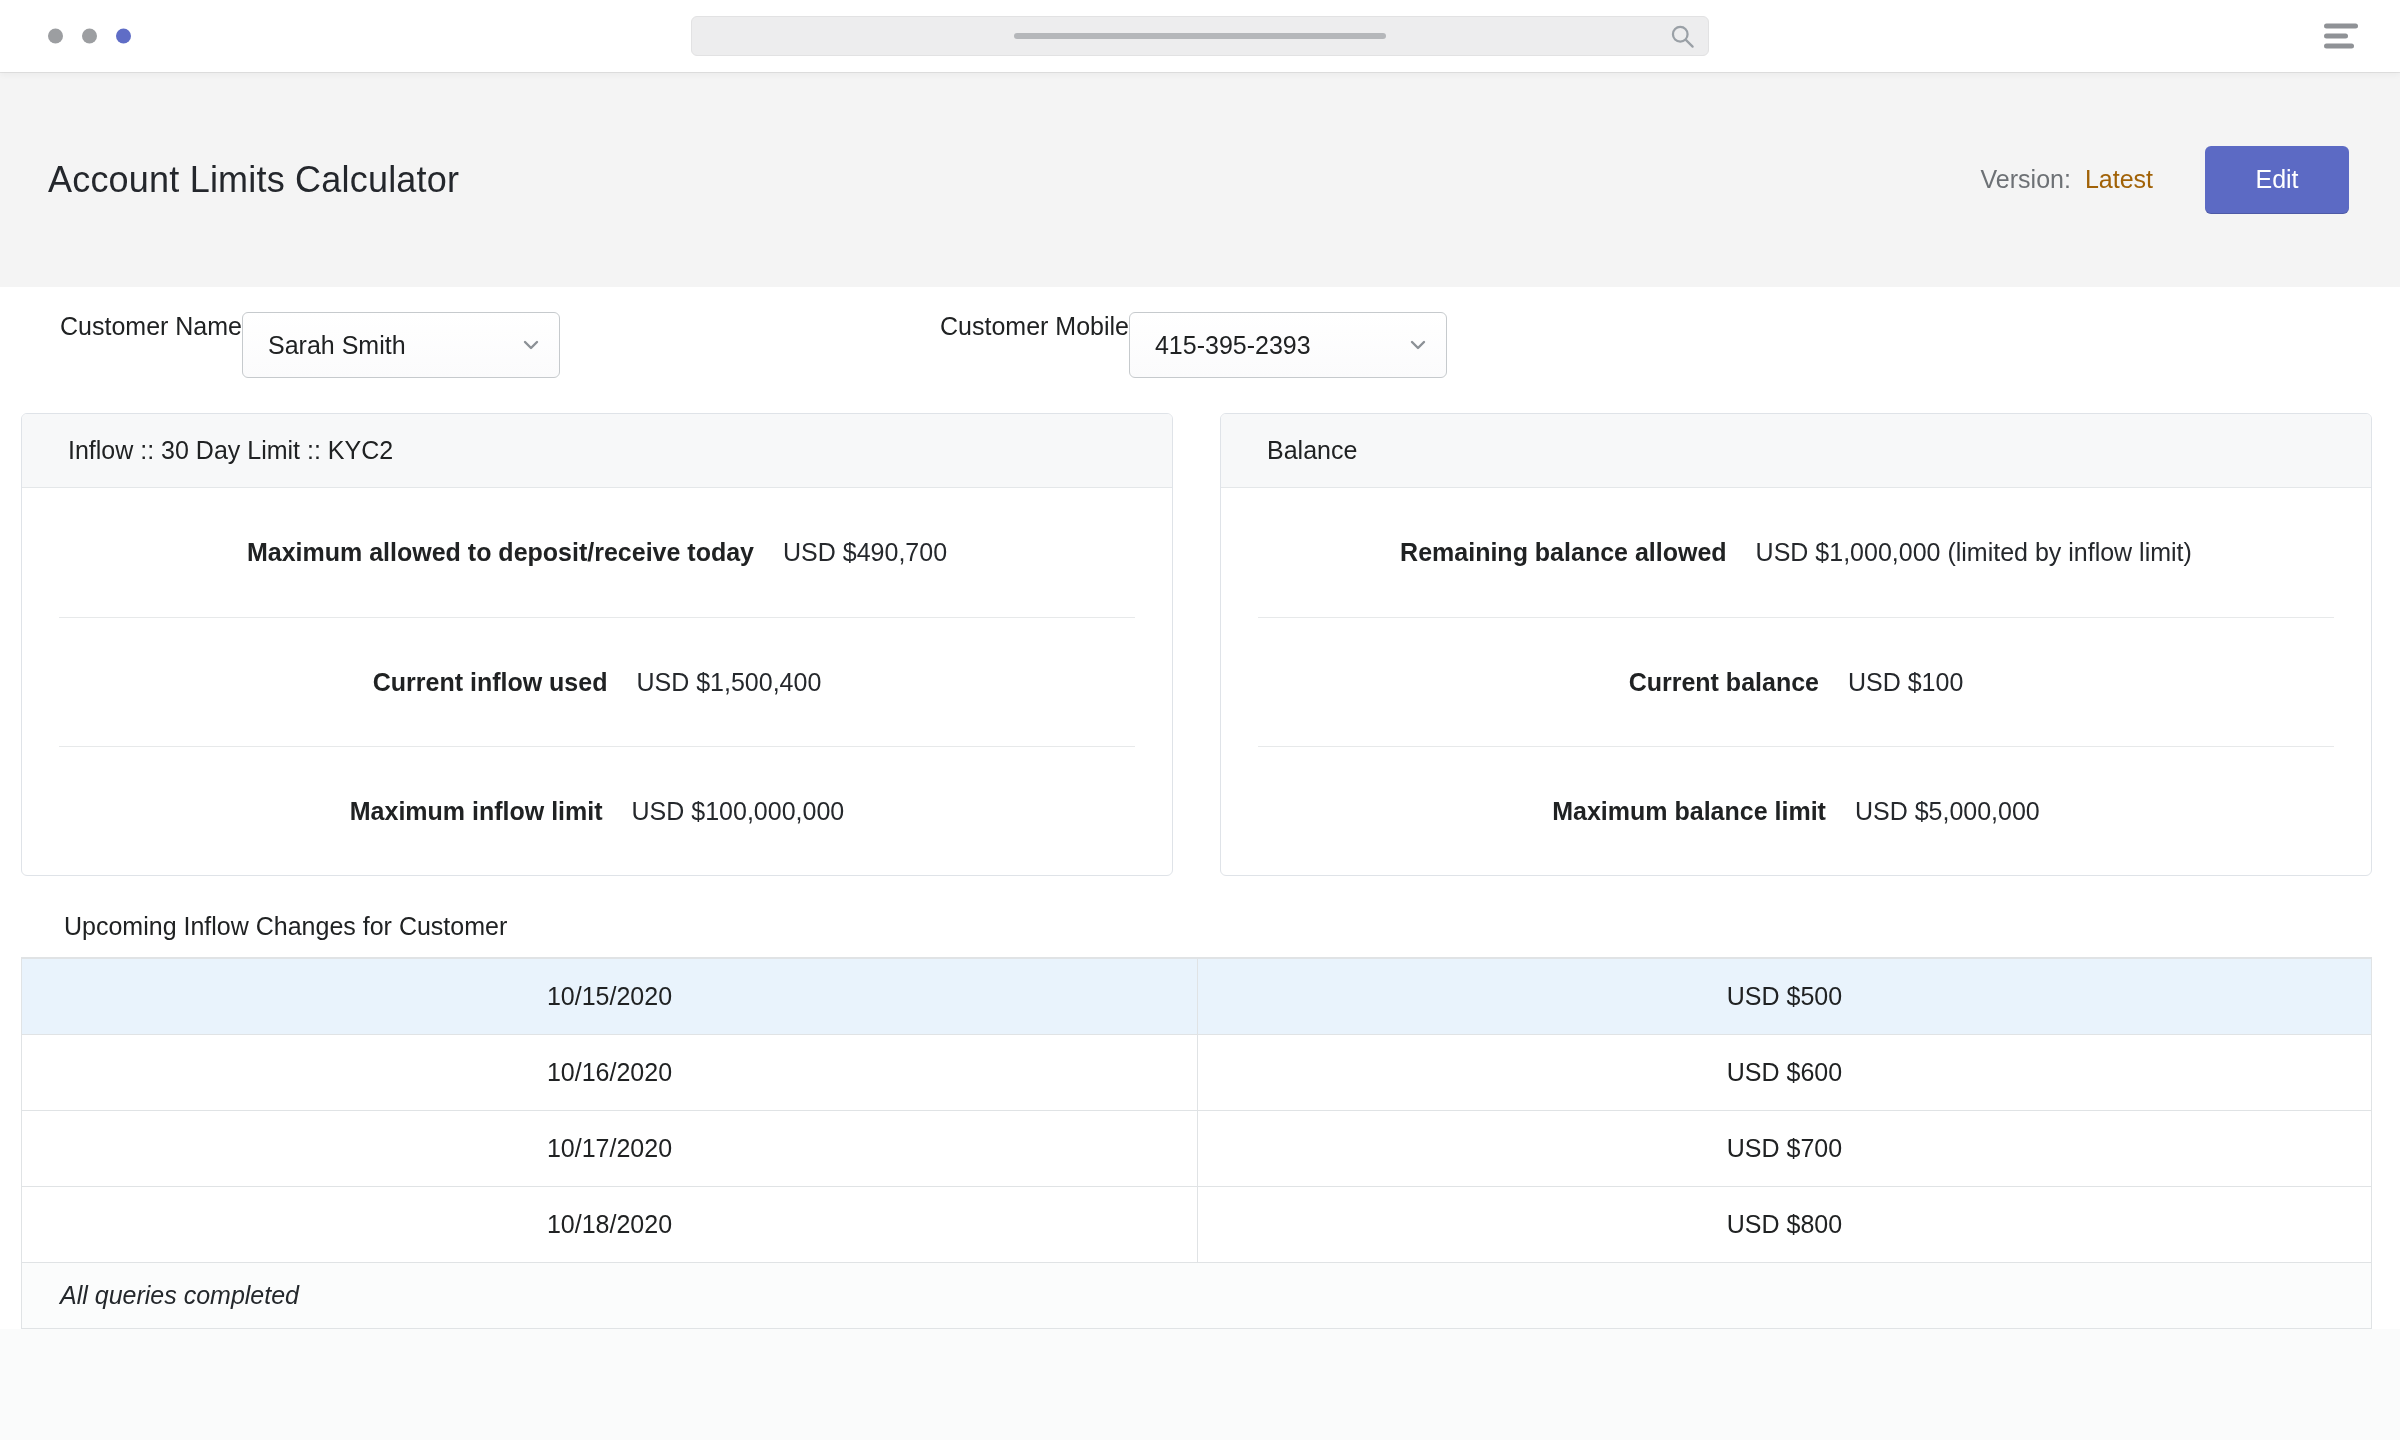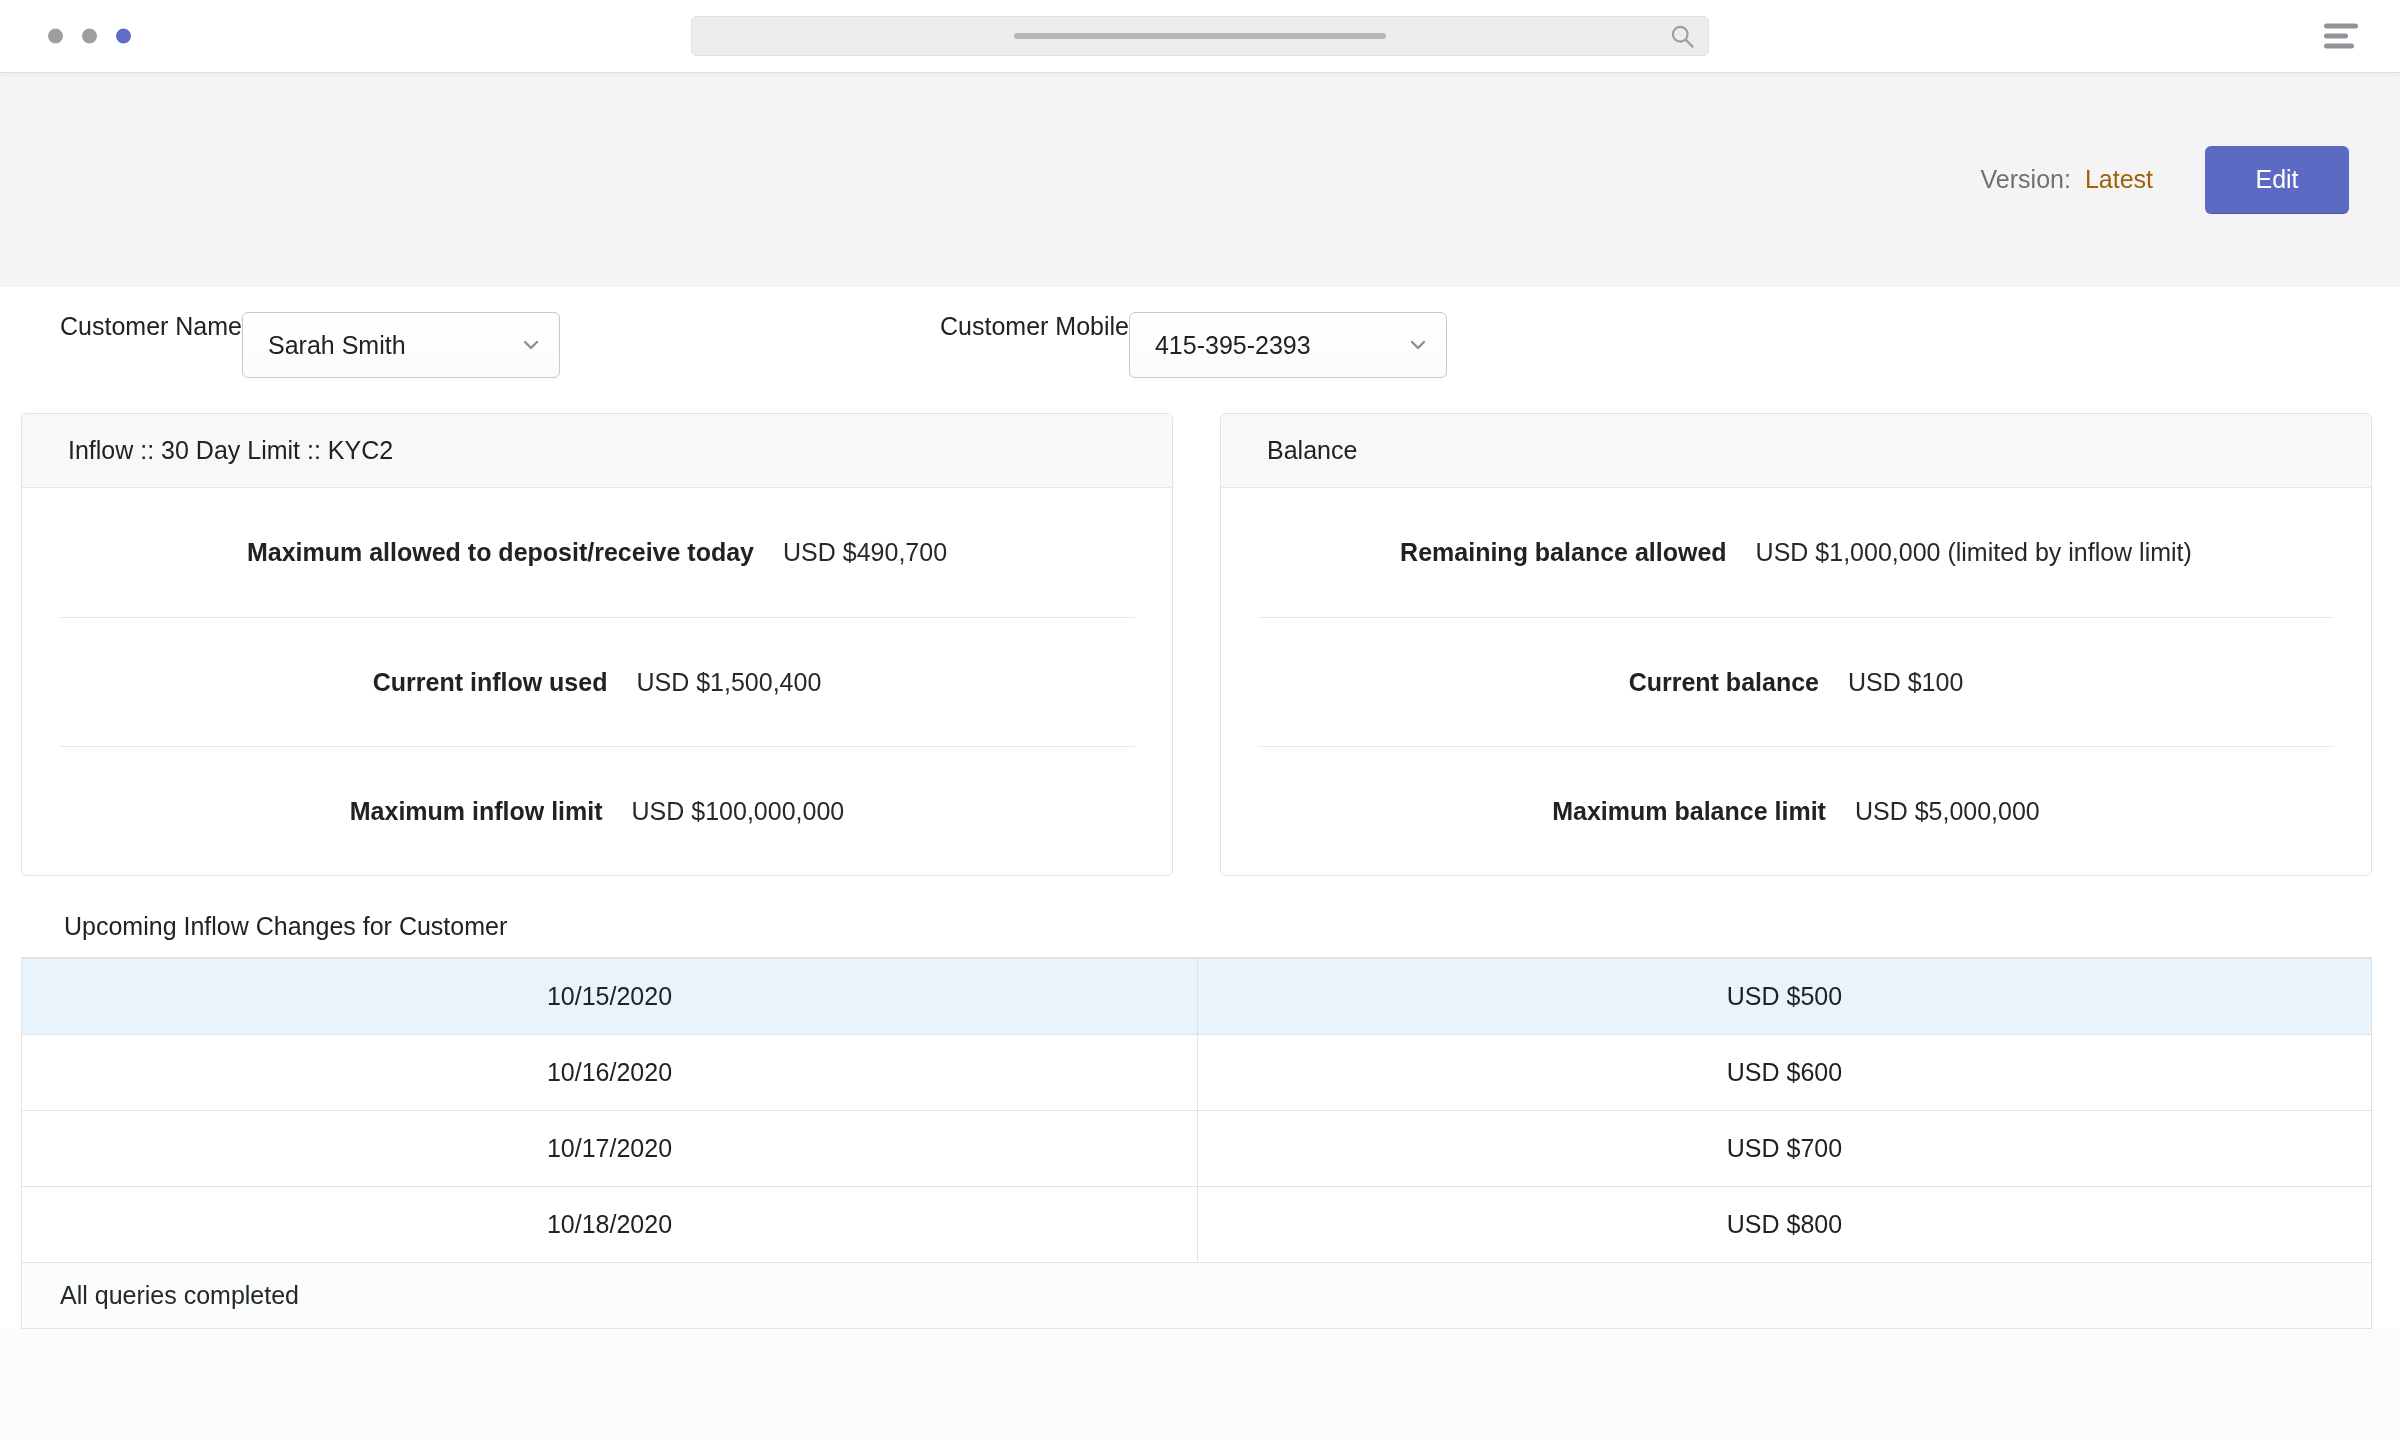--- a/index.html
+++ b/index.html
@@ -97,21 +97,21 @@
   .tcell {
     height:76px; display:flex; align-items:center; justify-content:center;
     font-size:25px; color:#202223; border-top:1px solid #e0e3e5;
   }
   .tcell.c1 { border-right:1px solid #e0e3e5; }
   .thead .tcell { height:75px; border-top:none; background:#f4f5f6; color:#31363b; }
   .trow.highlight .tcell { background:#e9f3fc; }
   .tfooter {
     height:66px; display:flex; align-items:center;
     padding-left:38px; font-size:25px; color:#24282c;
-    background:#fbfcfc; border-top:1px solid #e0e3e5;
+    background:#fbfcfc; border-top:1px solid #e0e3e5;font-style:italic;
   }
 </style>
 </head>
 <body>
 
 <div class="topbar">
   <div class="dots">
     <span class="dot"></span>
     <span class="dot"></span>
     <span class="dot active"></span>
@@ -124,20 +124,21 @@
     </svg>
   </div>
   <div class="menu-icon">
     <span></span>
       <span></span>
       <span></span>
   </div>
 </div>
 
 <div class="app-header">
+  <h1 class="page-title">Account Limits Calculator</h1>
   <div class="header-right">
     <span class="version"><span class="version-label">Version:</span><span class="version-value">Latest</span></span>
     <button class="edit-btn">Edit</button>
   </div>
 </div>
 
 <div class="content">
 
   <div class="filter-row">
     <span class="filter-label">Customer Name</span>

